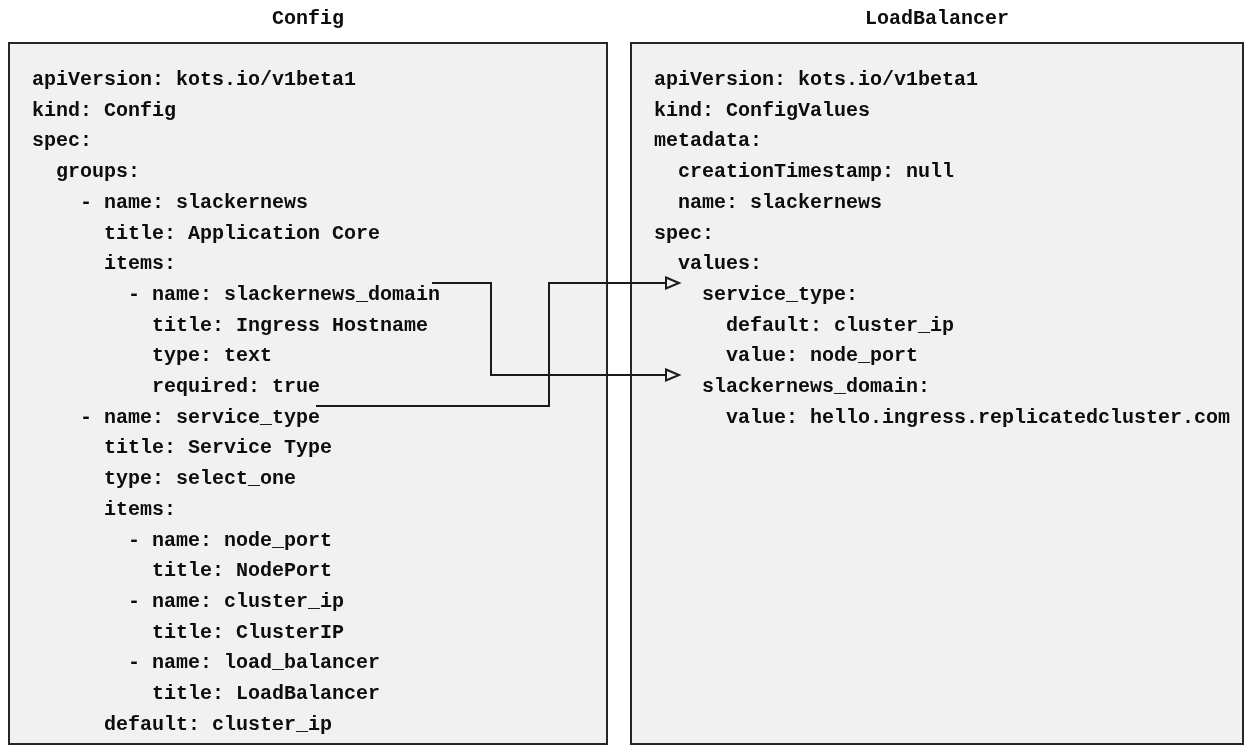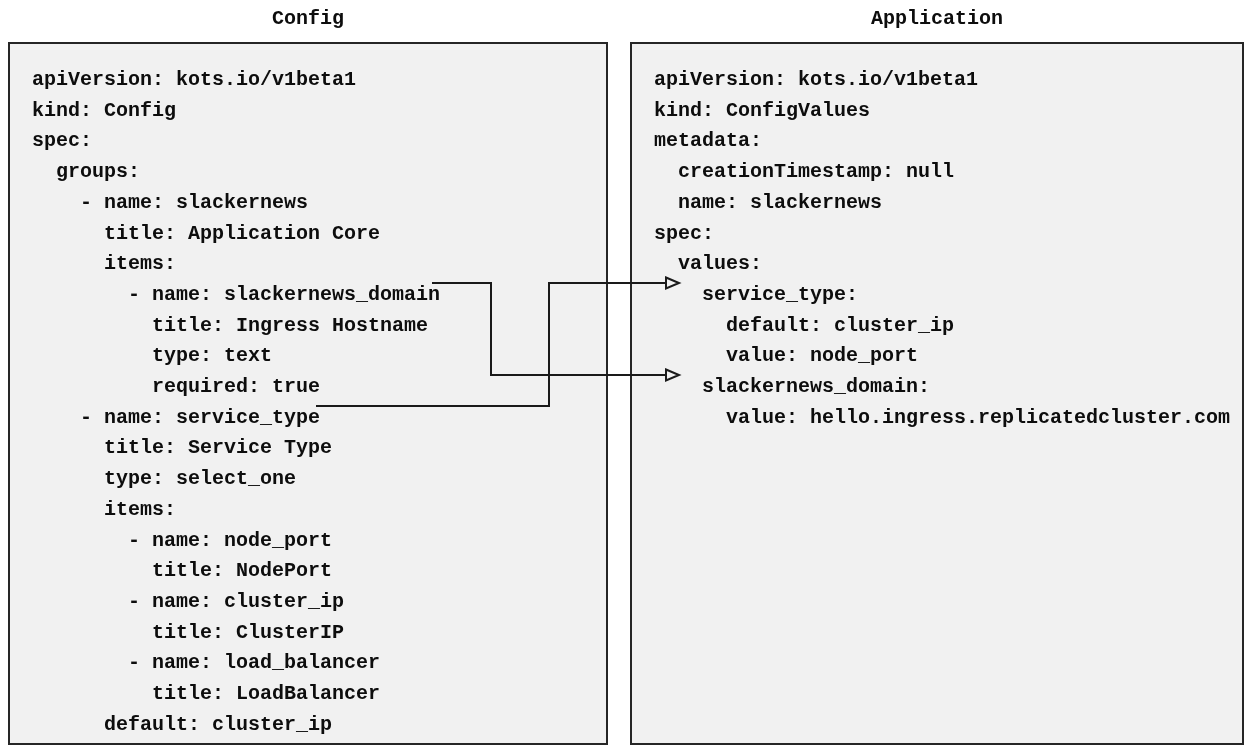--- a/index.html
+++ b/index.html
@@ -61,21 +61,21 @@
     stroke-linejoin:miter;
   }
 </style>
 </head>
 <body>
 
 <div class="canvas">
 
   <div class="panel-title left">Config</div>
 
-  <div class="panel-title right">Application</div>
+  <div class="panel-title right">LoadBalancer</div>
 
   <div class="panel left">
     <pre class="code">apiVersion: kots.io/v1beta1
 kind: Config
 spec:
   groups:
     - name: slackernews
       title: Application Core
       items:
         - name: slackernews_domain

